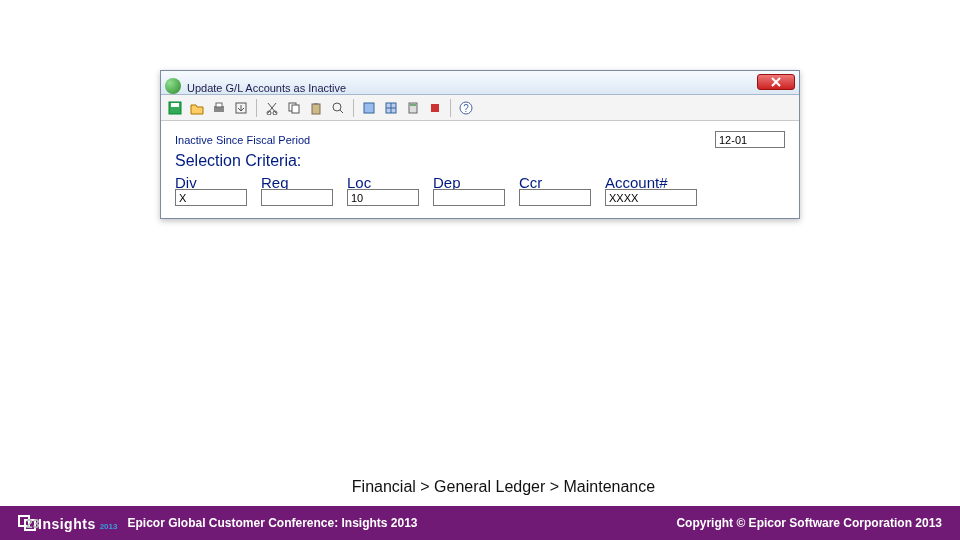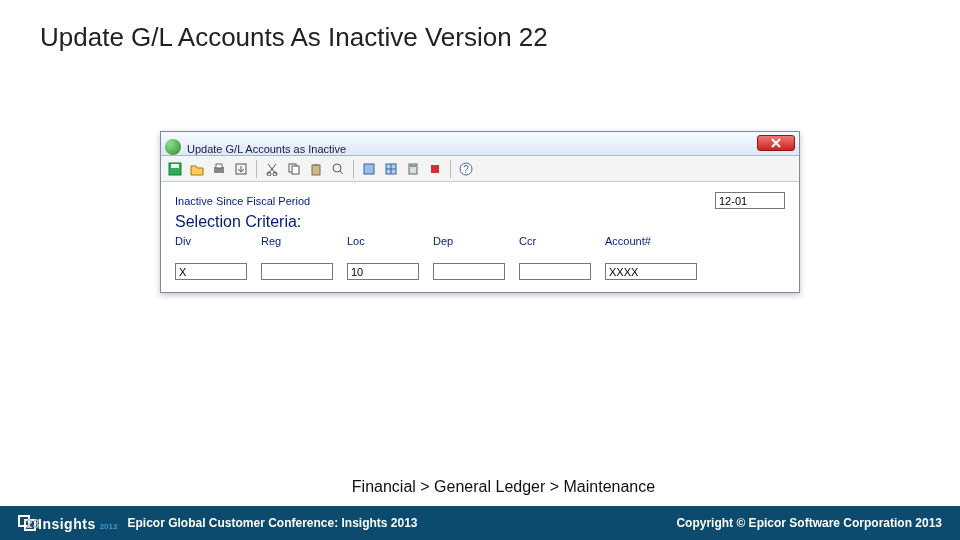--- a/index.html
+++ b/index.html
@@ -17,43 +17,42 @@
   .tbtn { width: 20px; height: 20px; display: flex; align-items: center; justify-content: center; border: 1px solid transparent; border-radius: 2px; }
   .tsep { width: 1px; height: 18px; background: #bbb; margin: 0 3px; }
   .form-body { padding: 10px 14px 12px 14px; color: #001b80; }
   .row { display: flex; align-items: center; margin-bottom: 4px; min-height: 16px; }
   .row.labelrow { color: #001b80; font-size: 16px; }
   .period-row { display: flex; align-items: center; }
   .period-row .lbl { flex: 1; }
   .period-row input { width: 70px; }
   .cols { display: flex; gap: 14px; margin-top: 2px; }
   .col { display: flex; flex-direction: column; }
-  .col .chead { color: #001b80; font-size: 11px; margin-bottom: 14px; height: 14px; }
+  .col .chead { color: #001b80; font-size: 15px; margin-bottom: 1px; height: 14px; }
   .col input { width: 72px; }
   .col.wide input { width: 92px; }
   input[type=text] { height: 17px; font-size: 11px; padding: 1px 3px; border: 1px solid #777; background: #fff; color: #000; }
   .actions { padding: 8px 10px 10px 10px; border-top: 1px solid #ddd; margin-top: 6px; }
   .save-btn { font-size: 11px; color: #333; background: linear-gradient(#fdfdfd,#e6e6e6); border: 1px solid #9a9a9a; padding: 3px 14px; border-radius: 2px; }
   .breadcrumb-line { text-align: center; font-size: 16px; color: #111; padding-bottom: 10px; padding-left: 47px; }
-  .footer { height: 34px; background: #0c4a6e; color: #fff; display: flex; align-items: center; justify-content: space-between; padding: 0 18px; font-size: 12px; font-weight: 600; }
+  .footer { height: 34px; background: #701a75; color: #fff; display: flex; align-items: center; justify-content: space-between; padding: 0 18px; font-size: 12px; font-weight: 600; }
   .footer .left { display: flex; align-items: center; gap: 10px; }
   .logo { display: flex; align-items: baseline; gap: 2px; }
   .logo .mark { width: 18px; height: 14px; position: relative; }
   .logo .mark::before, .logo .mark::after { content: ""; position: absolute; border: 2px solid #fff; }
   .logo .mark::before { left: 0; top: 0; width: 8px; height: 8px; }
   .logo .mark::after { left: 6px; top: 4px; width: 8px; height: 8px; }
   .logo .word { font-weight: 700; font-size: 14px; letter-spacing: .5px; }
   .logo .year { font-size: 8px; color: #3a9bd8; margin-left: 2px; }
   .pg-num { position: absolute; left: 26px; bottom: 9px; color: #bbb; font-size: 12px; font-weight: bold; }
 </style>
 </head>
 <body>
 
 <div class="slide">
-  <div class="slide-title">Update G/L Accounts As Inactive Version 22</div>
 
   <div class="content-area">
     <div class="win-window">
 
       <div class="titlebar">
         <span class="app-icon"></span>
         <span class="title-text">Update G/L Accounts as Inactive</span>
         <span class="close-btn">
           <svg viewBox="0 0 10 10">
               <path d="M1 1 L9 9 M9 1 L1 9" stroke="#fff" stroke-width="2"></path>

